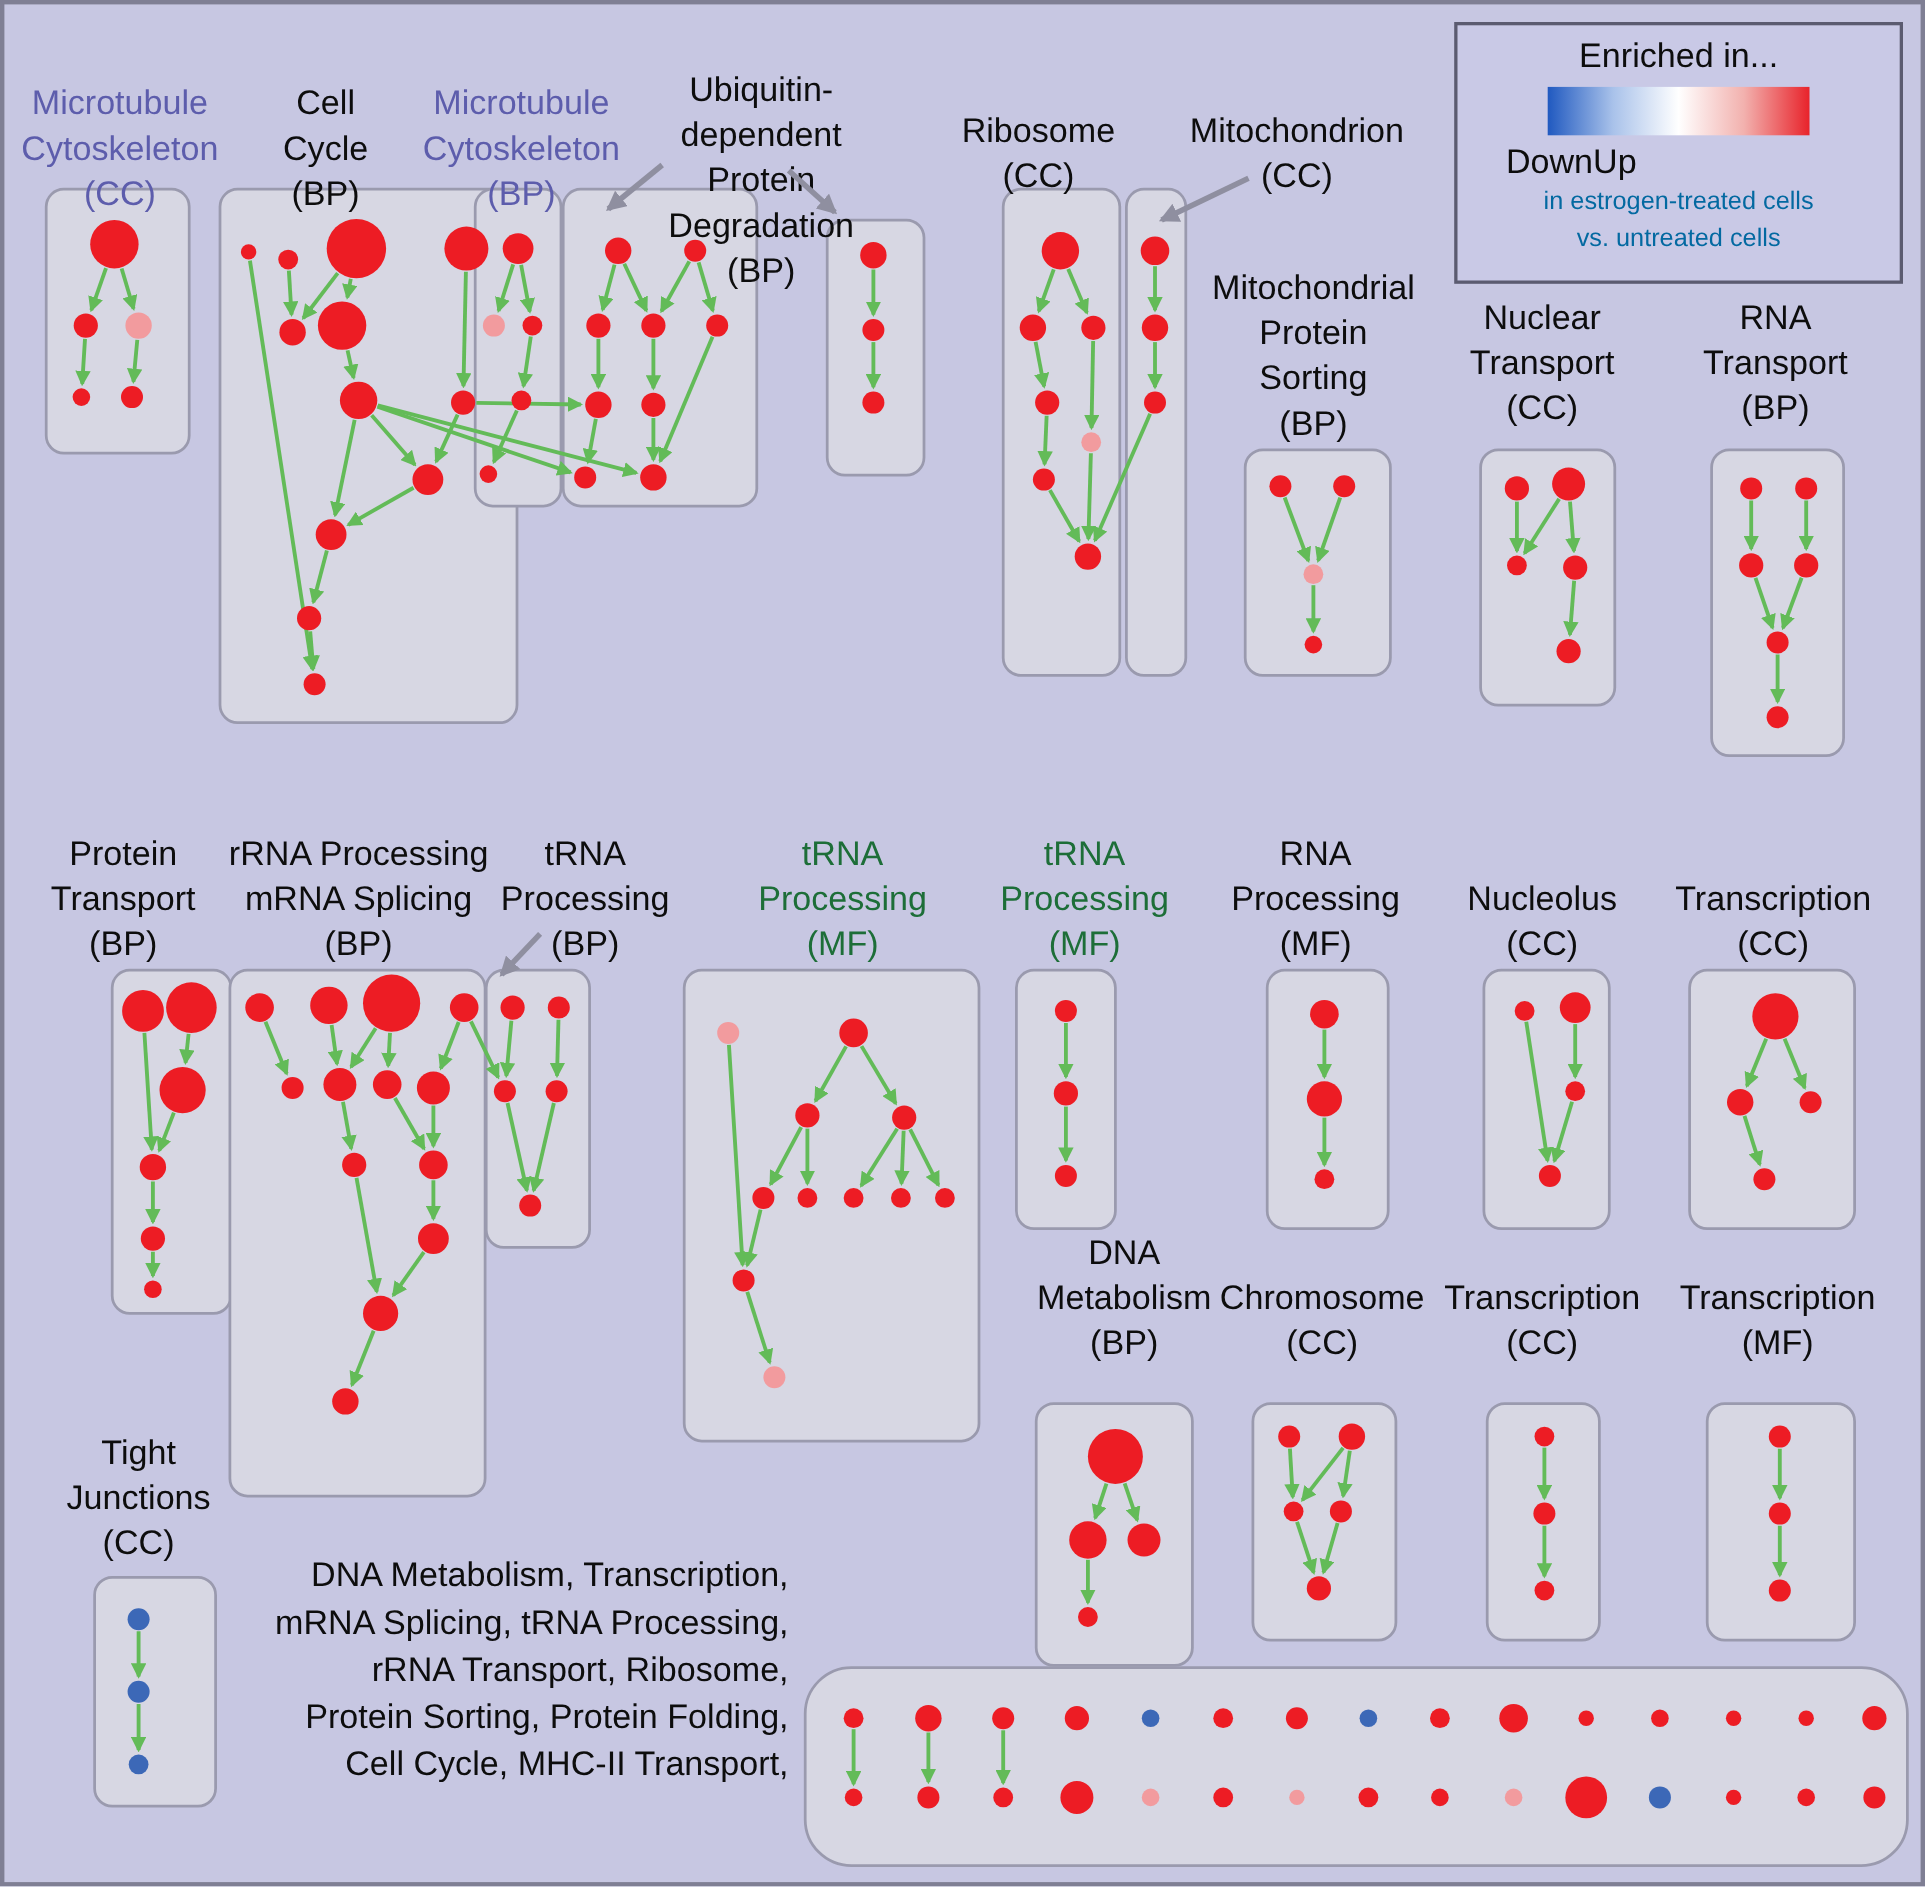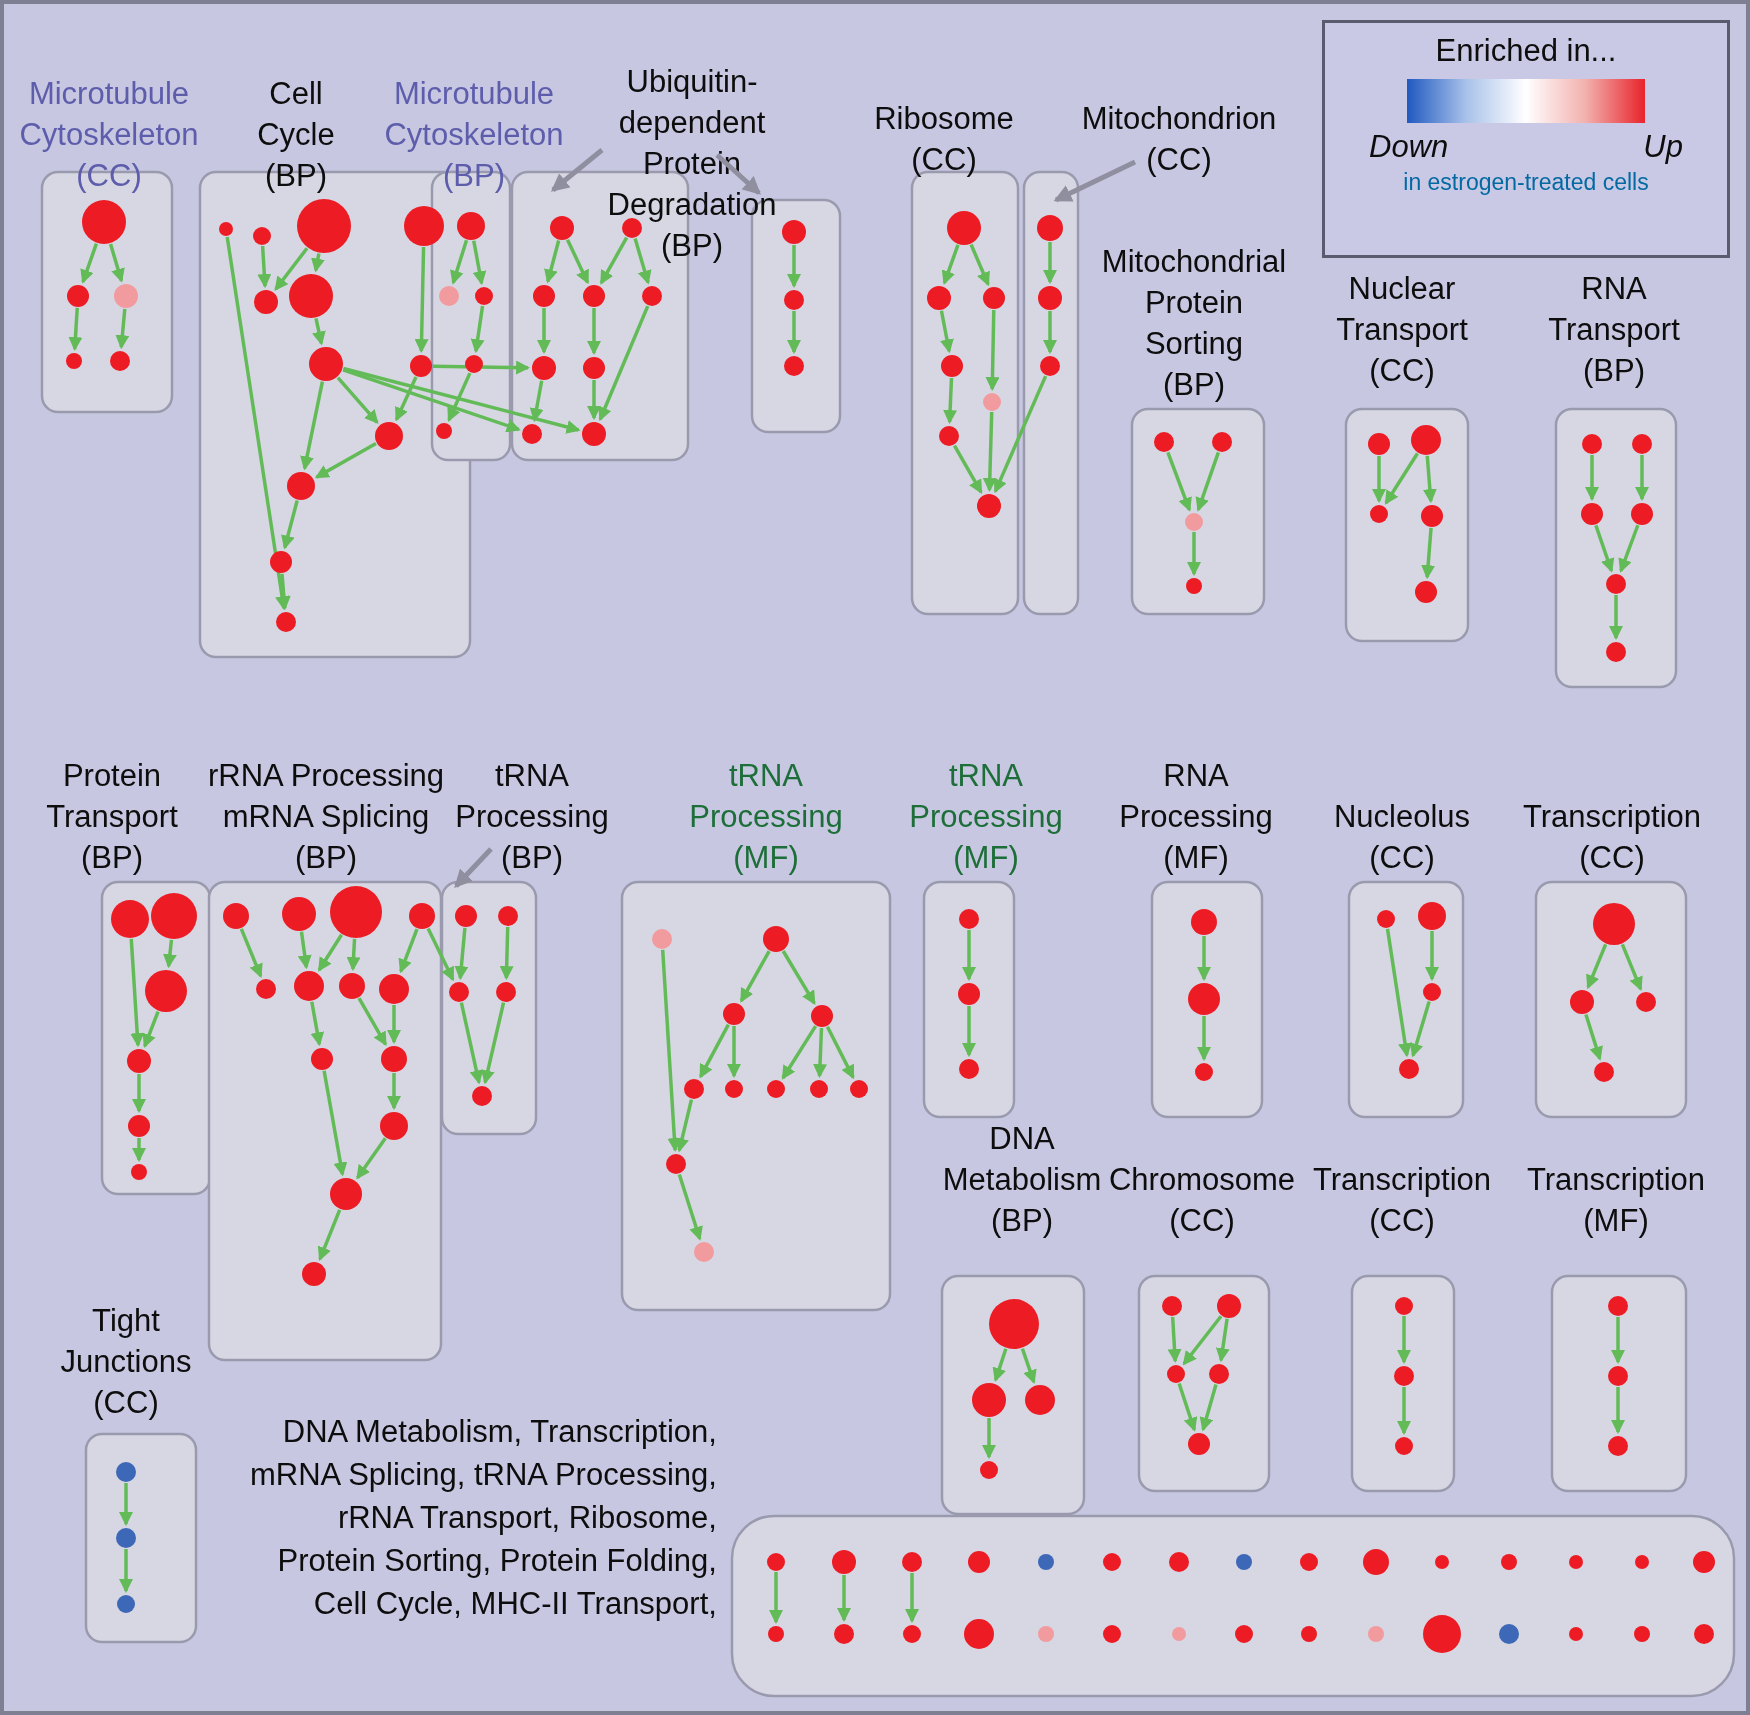--- a/index.html
+++ b/index.html
@@ -9,21 +9,21 @@
     font-family:"Liberation Sans",sans-serif;overflow:hidden;
   }
   #diagram-svg{position:absolute;left:0;top:0;}
   #diagram-svg text{font-family:"Liberation Sans",sans-serif;}
   .legend{
     position:absolute;left:1318px;top:16px;width:408px;height:238px;
     border:3px solid #5b5b70;background:#c9c9e6;text-align:center;box-sizing:border-box;
   }
   .legend-title{font-size:31px;margin-top:10px;color:#0d0d0d;}
   .legend-bar{width:238px;height:44px;margin:10px auto 6px auto;}
-  .legend-row{display:flex;justify-content:space-between;padding:0 44px;font-size:31px;color:#0d0d0d;font-style:italic;}
+  .legend-row{display:flex;justify-content:flex-start;padding:0 44px;font-size:31px;color:#0d0d0d;}
   .legend-sub{font-size:23px;color:#0369a1;line-height:34px;}
   .misc-text{position:absolute;left:246px;top:1406px;font-size:31px;line-height:43px;color:#0d0d0d;text-align:right;}
 </style>
 </head>
 <body>
 
 <div id="figure">
 
   <svg id="diagram-svg" width="1750" height="1715" viewBox="0 0 1750 1715">
       <defs>
@@ -366,20 +366,21 @@
     </svg>
 
   <div class="legend">
     <div class="legend-title">Enriched in...</div>
     <div class="legend-bar" style="background: linear-gradient(to right, rgb(32, 89, 192), rgb(169, 194, 234), rgb(255, 255, 255), rgb(242, 177, 174), rgb(232, 35, 43));"></div>
     <div class="legend-row">
       <span>Down</span>
       <span>Up</span>
     </div>
     <div class="legend-sub">in estrogen-treated cells</div>
+    <div class="legend-sub">vs. untreated cells</div>
   </div>
 
   <div class="misc-text">
     <div>DNA Metabolism, Transcription,</div>
     <div>mRNA Splicing, tRNA Processing,</div>
     <div>rRNA Transport, Ribosome,</div>
     <div>Protein Sorting, Protein Folding,</div>
     <div>Cell Cycle, MHC-II Transport,</div>
   </div>
 

